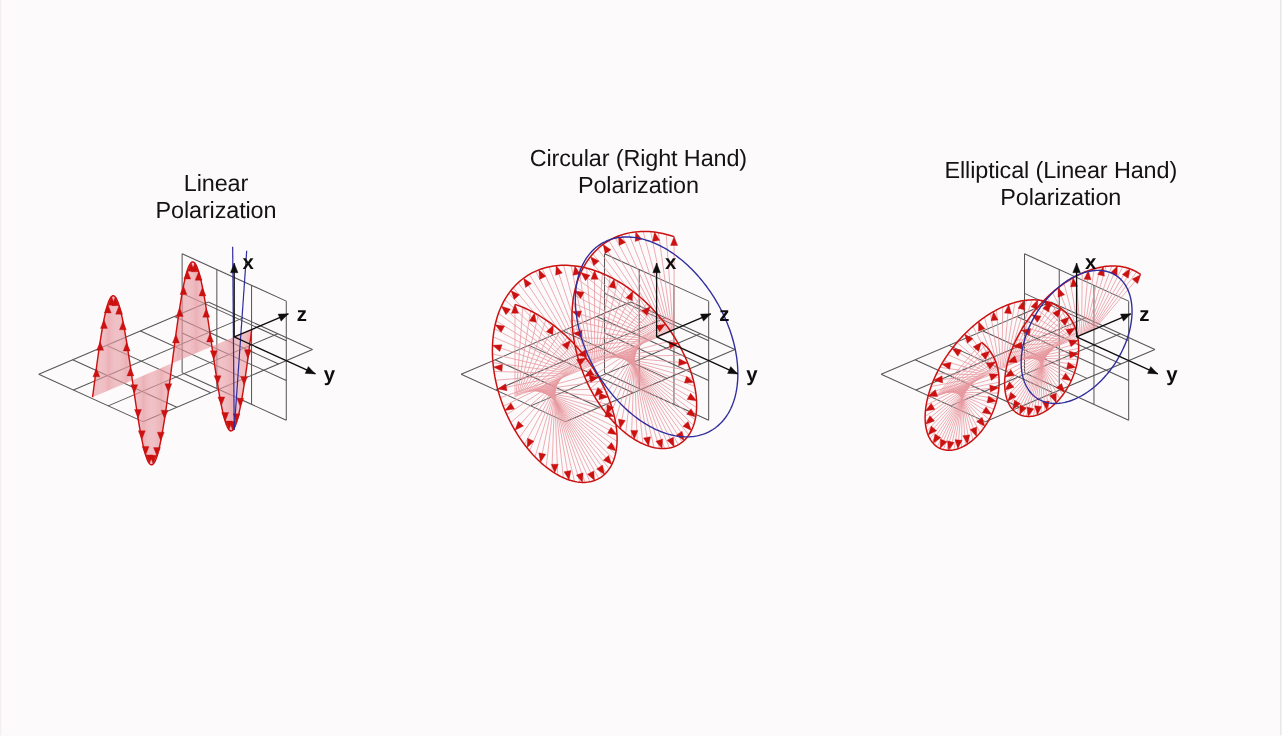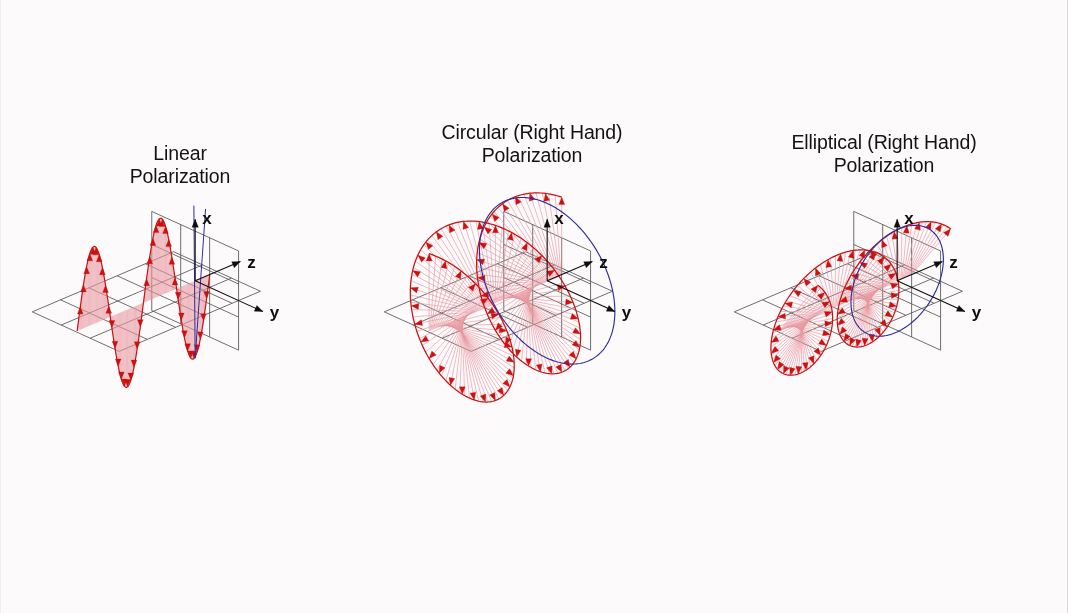--- a/index.html
+++ b/index.html
@@ -550,21 +550,21 @@
             <text x="247.334" y="235.56" class="axis-label">z</text>
             <line x1="195.167" y1="248.78" x2="262.871" y2="279.6095" stroke="#0d0d0d" stroke-width="1.1"></line>
             <path d="M262.87 279.61 L254.26 279.21 L256.92 273.38 Z" fill="#0d0d0d" stroke="#0d0d0d" stroke-width="0.3"></path>
             <text x="269.871" y="285.6095" class="axis-label">y</text>
           </g>
         </g>
       </svg>
   </div>
 
   <div class="panel" id="panel-elliptical">
-    <div class="title" id="title-elliptical">Elliptical (Right Hand)
+    <div class="title" id="title-elliptical">Elliptical (Linear Hand)
 Polarization</div>
     <svg class="diagram" id="svg-elliptical" viewBox="0 0 368 613">
         <g>
           <g>
             <line x1="34.293000000000006" y1="279.8575" x2="121.09300000000002" y2="319.3825" stroke="#555555" stroke-width="0.85"></line>
             <line x1="62.558800000000005" y1="267.8295" x2="149.35880000000003" y2="307.3545" stroke="#555555" stroke-width="0.85"></line>
             <line x1="90.8246" y1="255.80150000000003" x2="177.62460000000002" y2="295.3265" stroke="#555555" stroke-width="0.85"></line>
             <line x1="119.09039999999999" y1="243.7735" x2="205.8904" y2="283.2985" stroke="#555555" stroke-width="0.85"></line>
             <line x1="147.3562" y1="231.74550000000002" x2="234.1562" y2="271.2705" stroke="#555555" stroke-width="0.85"></line>
             <line x1="175.62199999999999" y1="219.7175" x2="262.422" y2="259.2425" stroke="#555555" stroke-width="0.85"></line>

